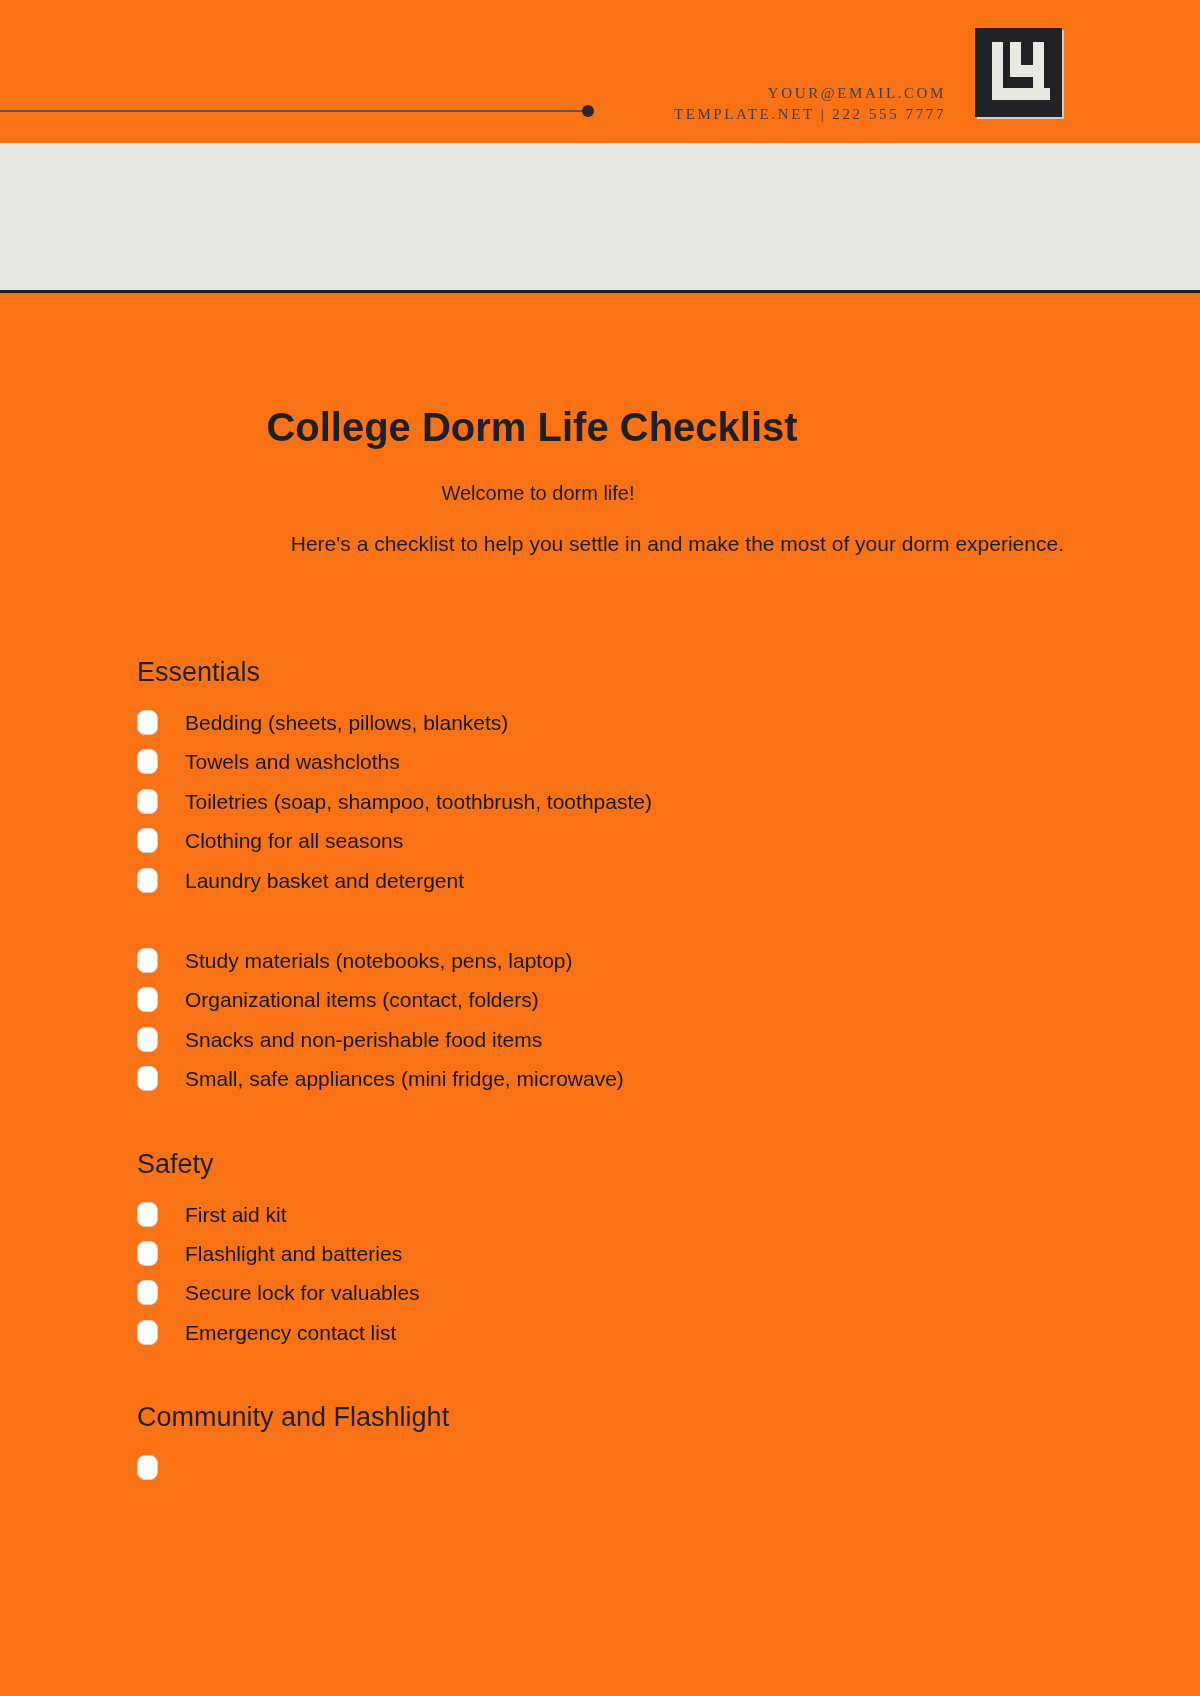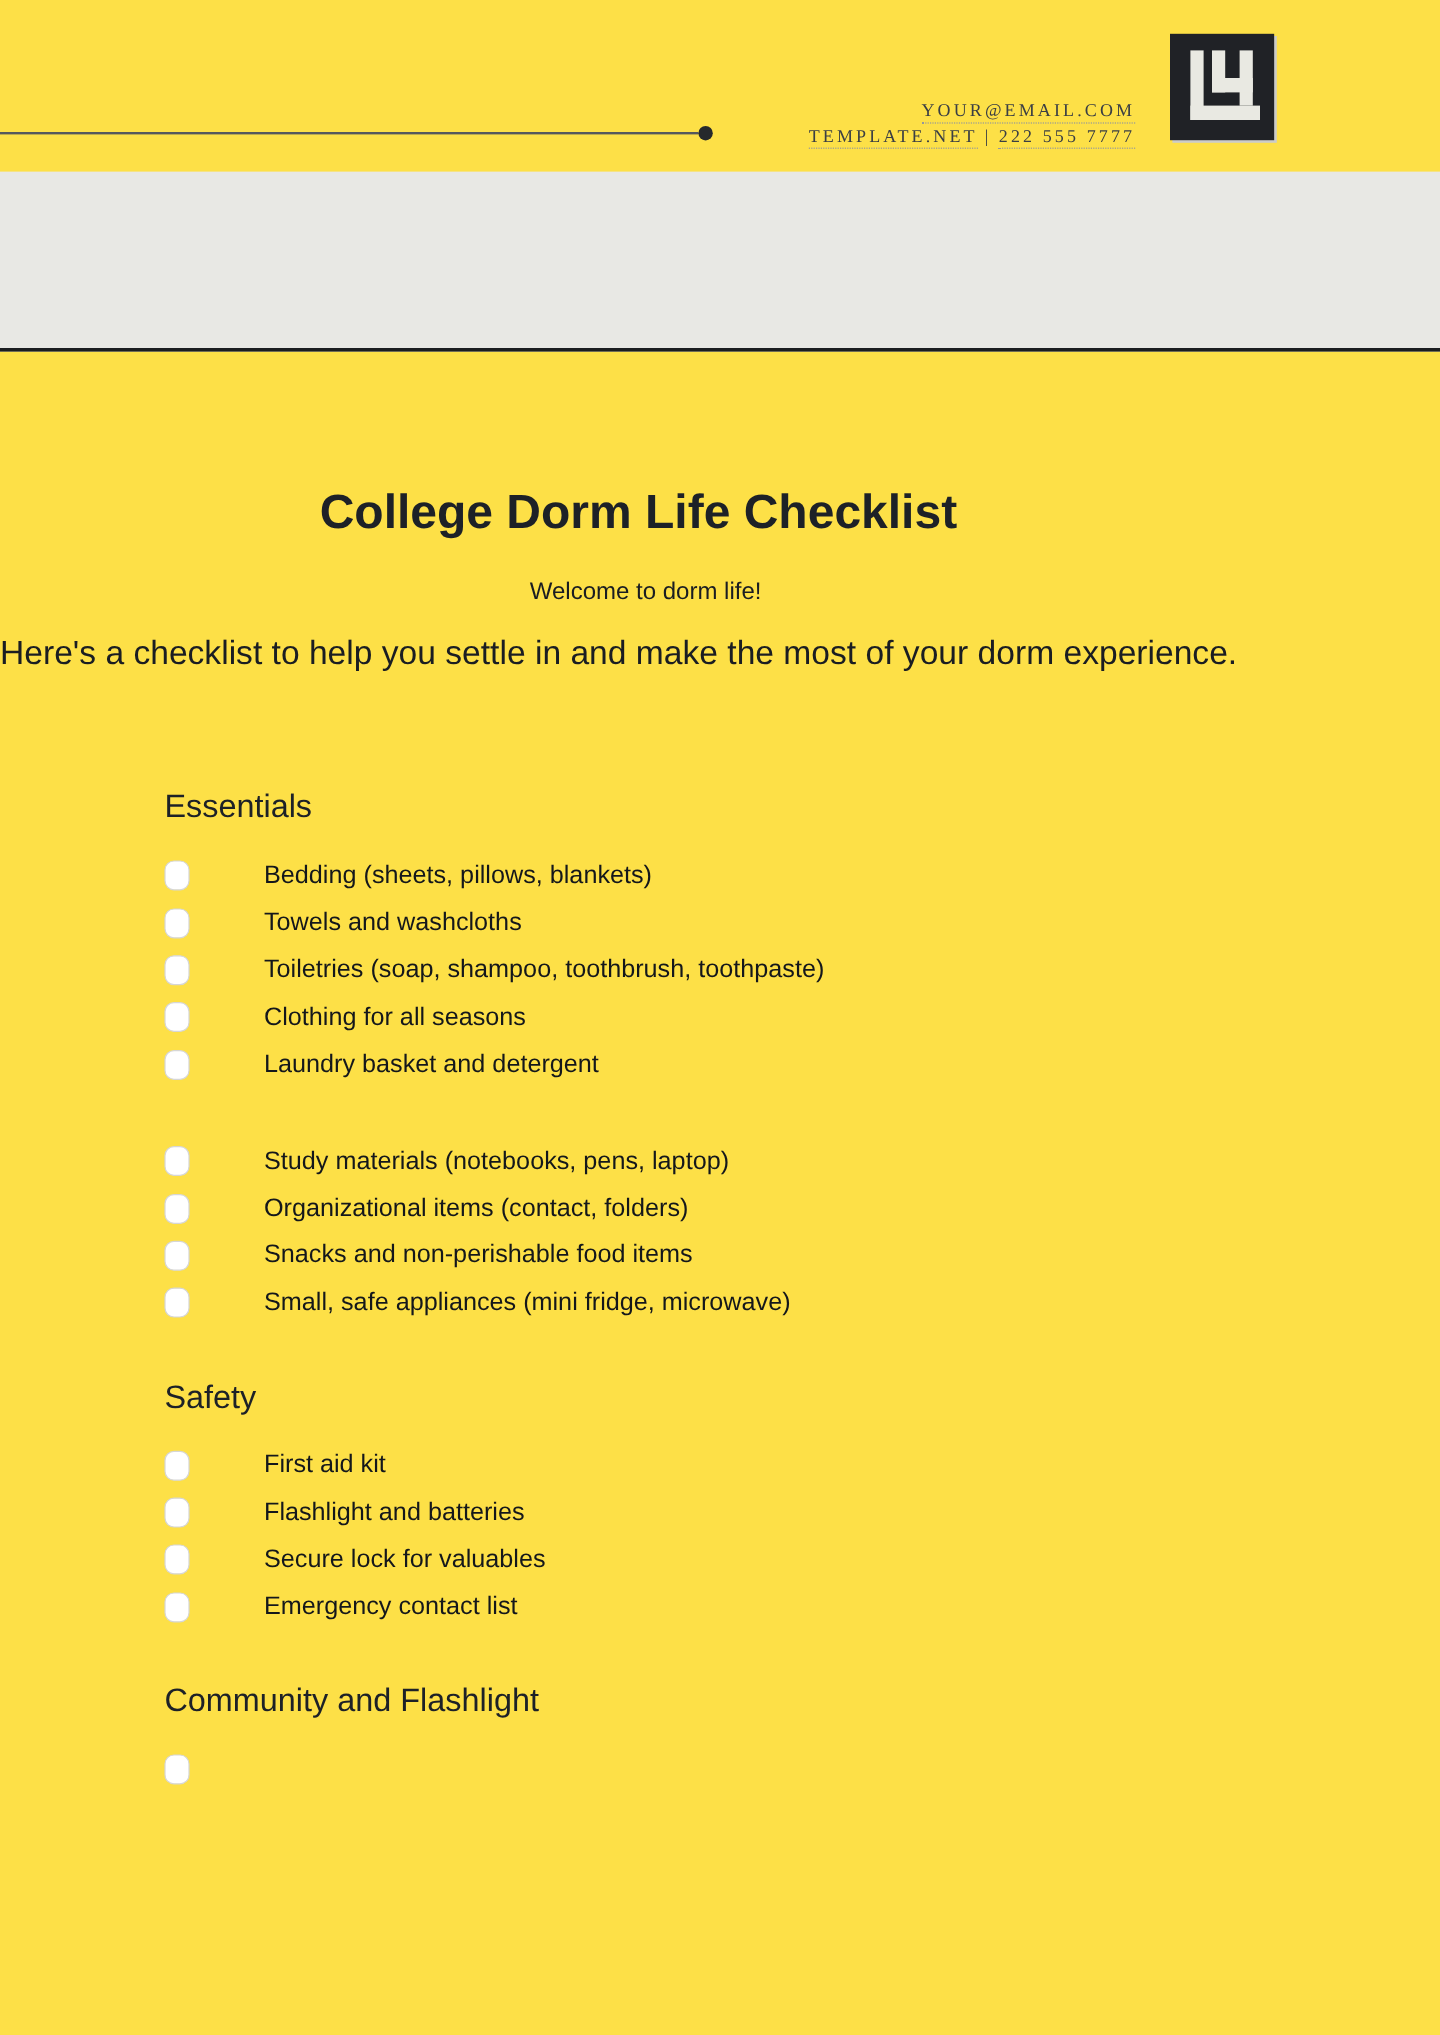--- a/index.html
+++ b/index.html
@@ -1,20 +1,20 @@
 <!DOCTYPE html>
 <html><head>
 <meta charset="utf-8">
 <style>
   html, body { margin: 0; padding: 0; background: #ffffff; }
   .page {
     position: relative;
     width: 1200px;
     height: 1696px;
-    background: #fde047;
+    background: #f97316;
     font-family: "Liberation Sans", sans-serif;
     color: #17191e;
     overflow: hidden;
   }
 
   
   .header-rule {
     position: absolute;
     top: 110px; left: 0;
     width: 582px; height: 2px;
@@ -78,44 +78,42 @@
   .subtitle-1 {
     margin: 30px 0 0;
     text-align: center;
     font-size: 20px;
     line-height: 24px;
     color: #1a1d22;
     padding-left: 12px;
   }
   .subtitle-2 {
     margin: 27px 0 0;
-    text-align: left;
-    font-size: 28px;
+    text-align: right;
+    font-size: 21px;
     line-height: 24px;
     color: #1a1d22;
   }
   .section { margin: 41px 0 0; padding: 0 60px 0 137px; }
   .section.first { margin-top: 99px; }
   .section-heading {
     margin: 0;
     font-size: 27px;
     line-height: 34px;
     font-weight: 400;
     color: #1d2127;
   }
   .check-list {
     list-style: none;
     margin: 21px 0 0;
     padding: 0;
   }
   .check-item {
     display: flex;
-    align-items: center;
     height: 39.4px;
-    gap: 35px;
   }
   .checkbox {
     flex: 0 0 auto;
     box-sizing: border-box;
     width: 21px; height: 25px;
     border: 1.5px solid #d6d6d6;
     border-radius: 8px;
     background: #ffffff;
     margin-right: 27px;
   }

